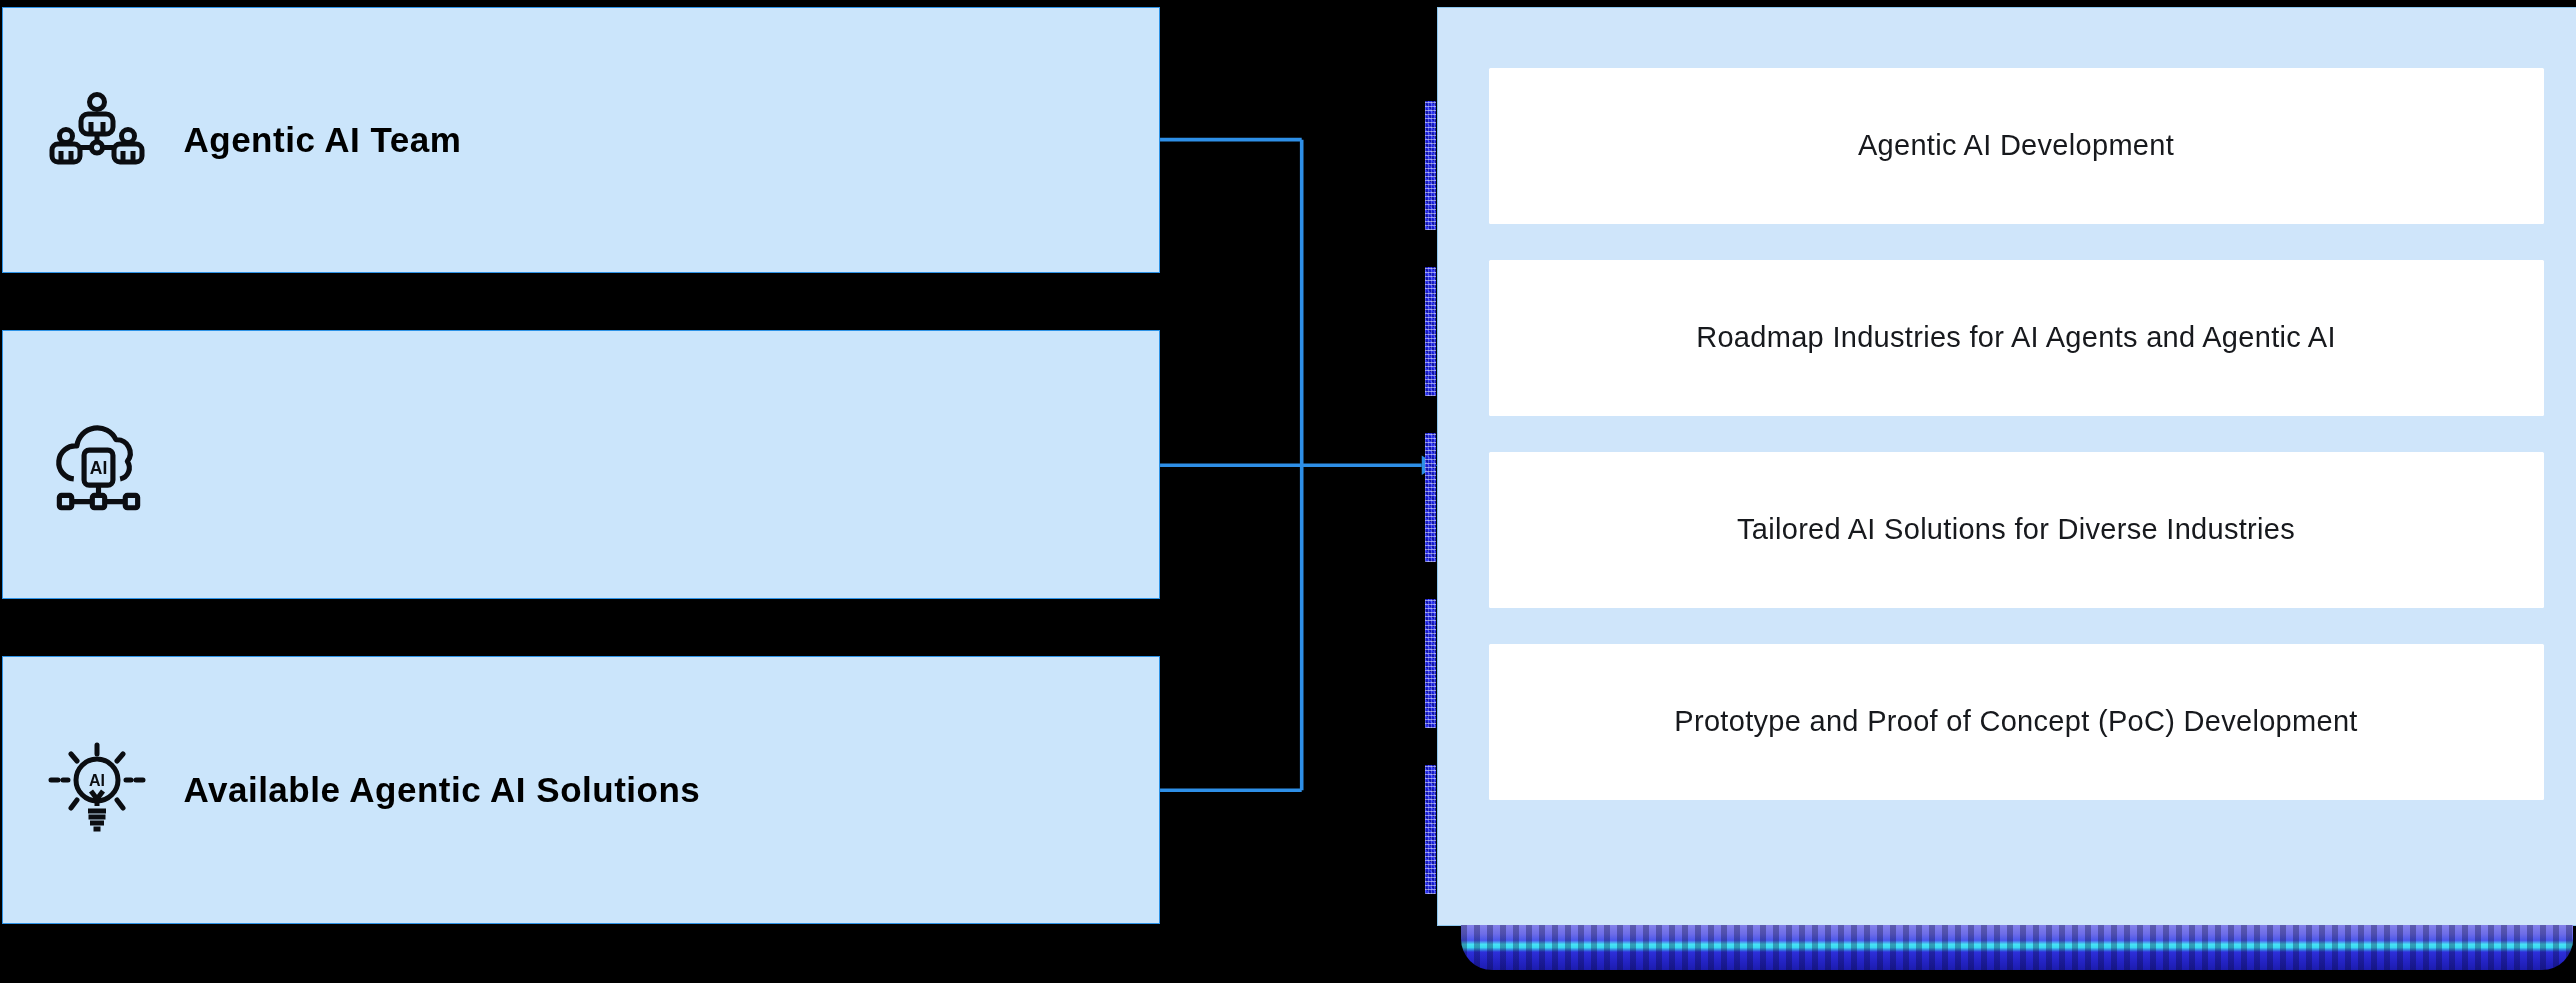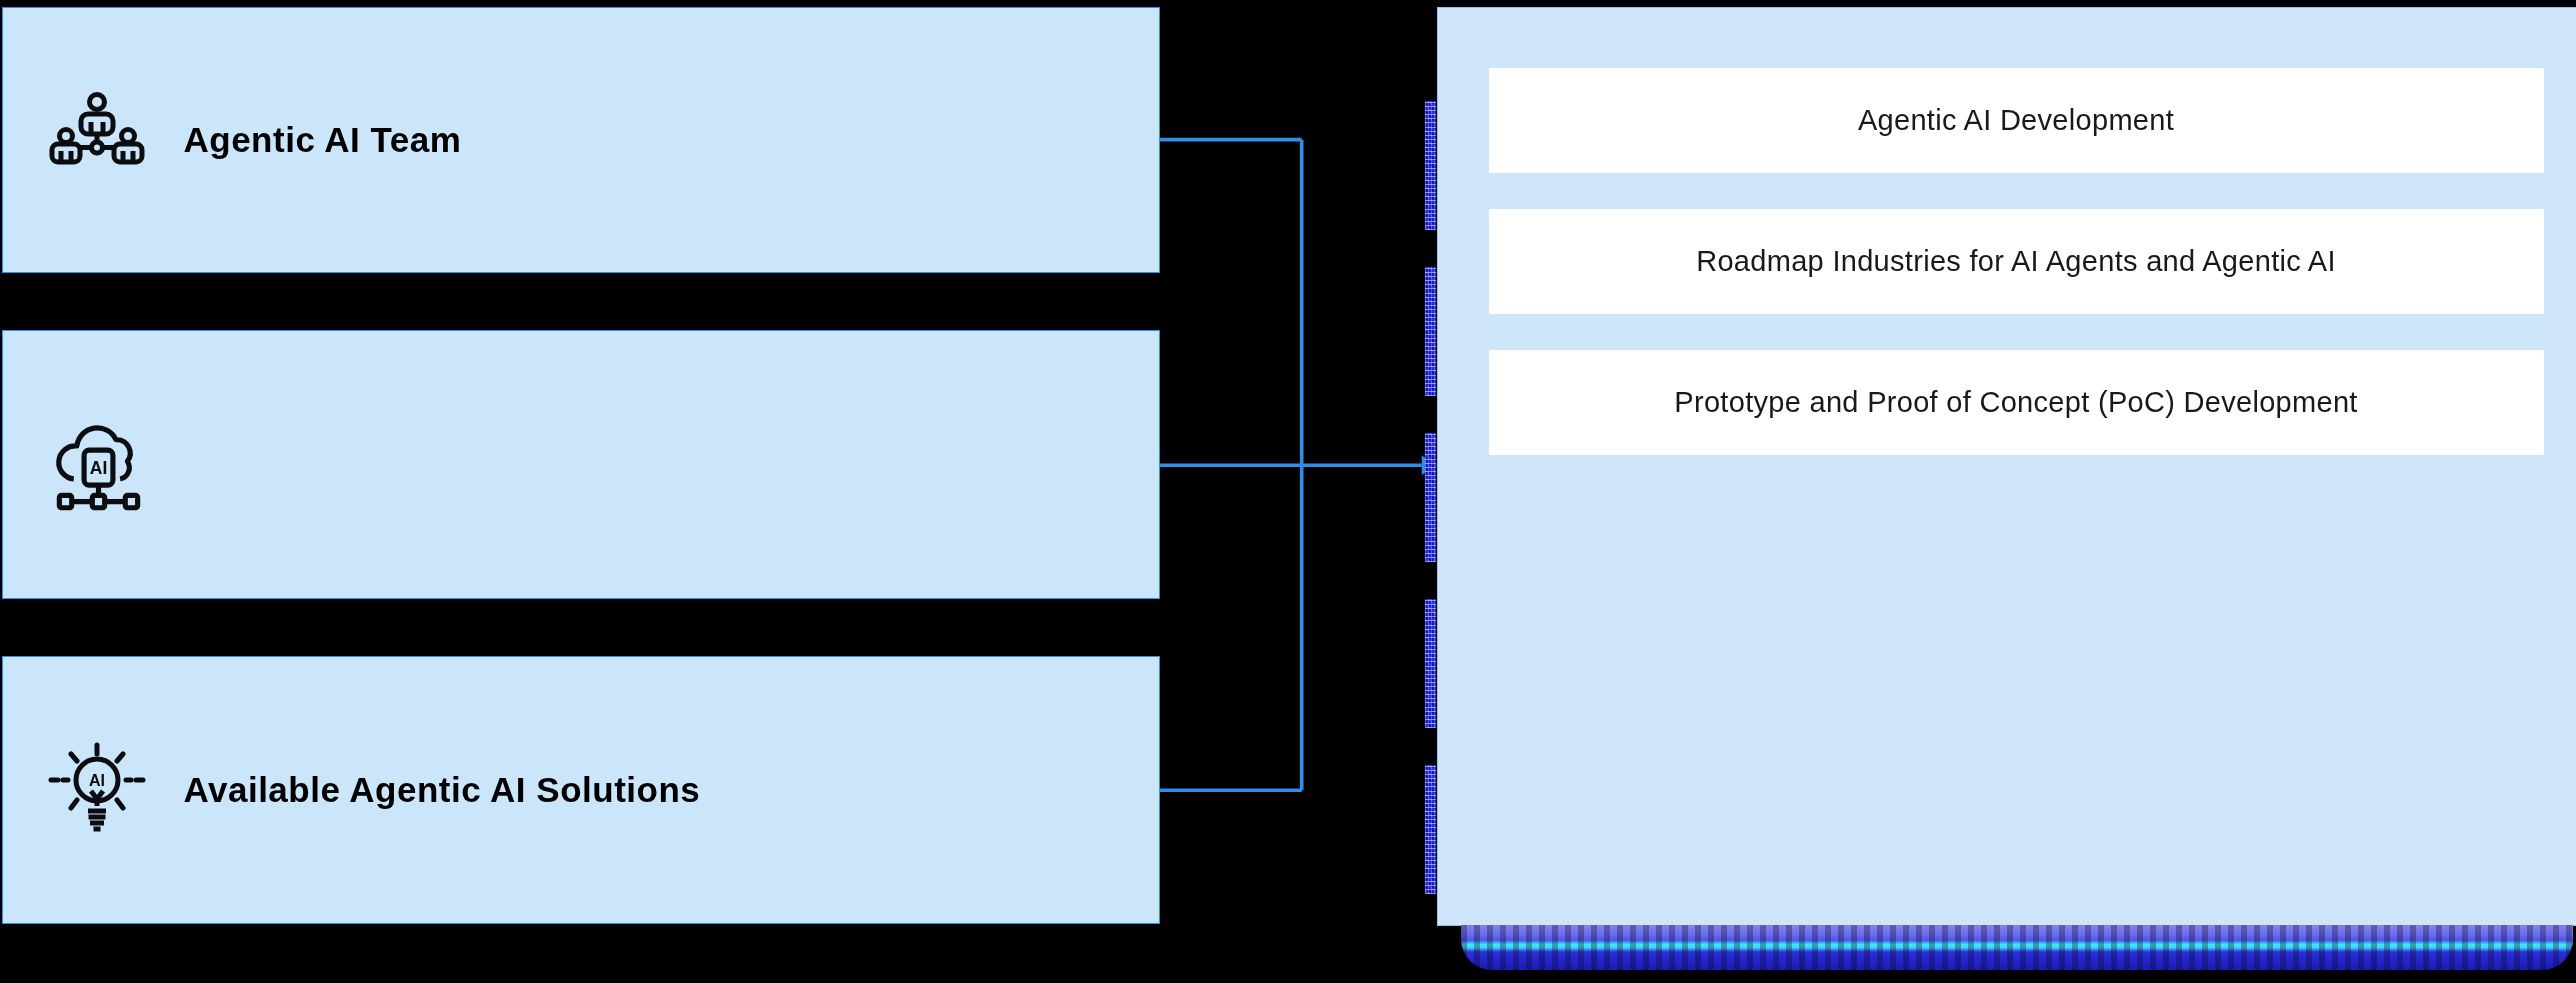--- a/index.html
+++ b/index.html
@@ -22,21 +22,21 @@
   .lineicon text{stroke:none;fill:#0b0d11;font-family:"Liberation Sans",sans-serif;font-weight:700;}
   
   .connectors{position:absolute;left:0;top:0;width:2624px;height:983px;pointer-events:none;}
   
   .panel{
     position:absolute;left:1437px;top:6.7px;width:1158px;height:919px;box-sizing:border-box;
     background:#cfe5fa;border:1.5px solid #8cc6ee;
     display:flex;flex-direction:column;align-items:center;padding-top:60px;gap:36px;
   }
   .item{
-    width:1055px;height:105px;background:#ffffff;border-radius:1.5px;flex:0 0 auto;
+    width:1055px;height:156px;background:#ffffff;border-radius:1.5px;flex:0 0 auto;
     display:flex;align-items:center;justify-content:center;
     font-size:29px;color:#17191d;letter-spacing:0.3px;text-align:center;
   }
   
   .dash{
     position:absolute;width:11.3px;height:129px;border-radius:1px;
     background:
       repeating-linear-gradient(0deg, rgba(255,255,255,.5) 0 1px, rgba(255,255,255,0) 1px 4.1px),
       repeating-linear-gradient(90deg, rgba(150,160,255,.45) 0 1px, rgba(0,0,0,0) 1px 3.1px),
       repeating-linear-gradient(45deg, #181ccd 0 2.1px, #2b31ee 2.1px 3.6px, #1216a8 3.6px 5.7px);
@@ -106,20 +106,21 @@
   </section>
 
   <svg class="connectors" aria-hidden="true" viewBox="0 0 5094 1908" width="2624" height="983">
     <path d="M2252 271 H2527 M2252 1534 H2527 M2527 271 V1534 M2252 903 H2760" stroke="#2e8fe7" stroke-width="7" fill="none"></path>
     <polygon points="2760,884 2760,922 2790,903" fill="#2e8fe7"></polygon>
   </svg>
 
   <section class="panel">
     <div class="item">Agentic AI Development</div>
     <div class="item">Roadmap Industries for AI Agents and Agentic AI</div>
+    <div class="item">Tailored AI Solutions for Diverse Industries</div>
     <div class="item">Prototype and Proof of Concept (PoC) Development</div>
   </section>
 
   <div class="dash l d0"></div>
   <div class="dash l d1"></div>
   <div class="dash l d2"></div>
   <div class="dash l d3"></div>
   <div class="dash l d4"></div>
 
   <div class="shadow"></div>

